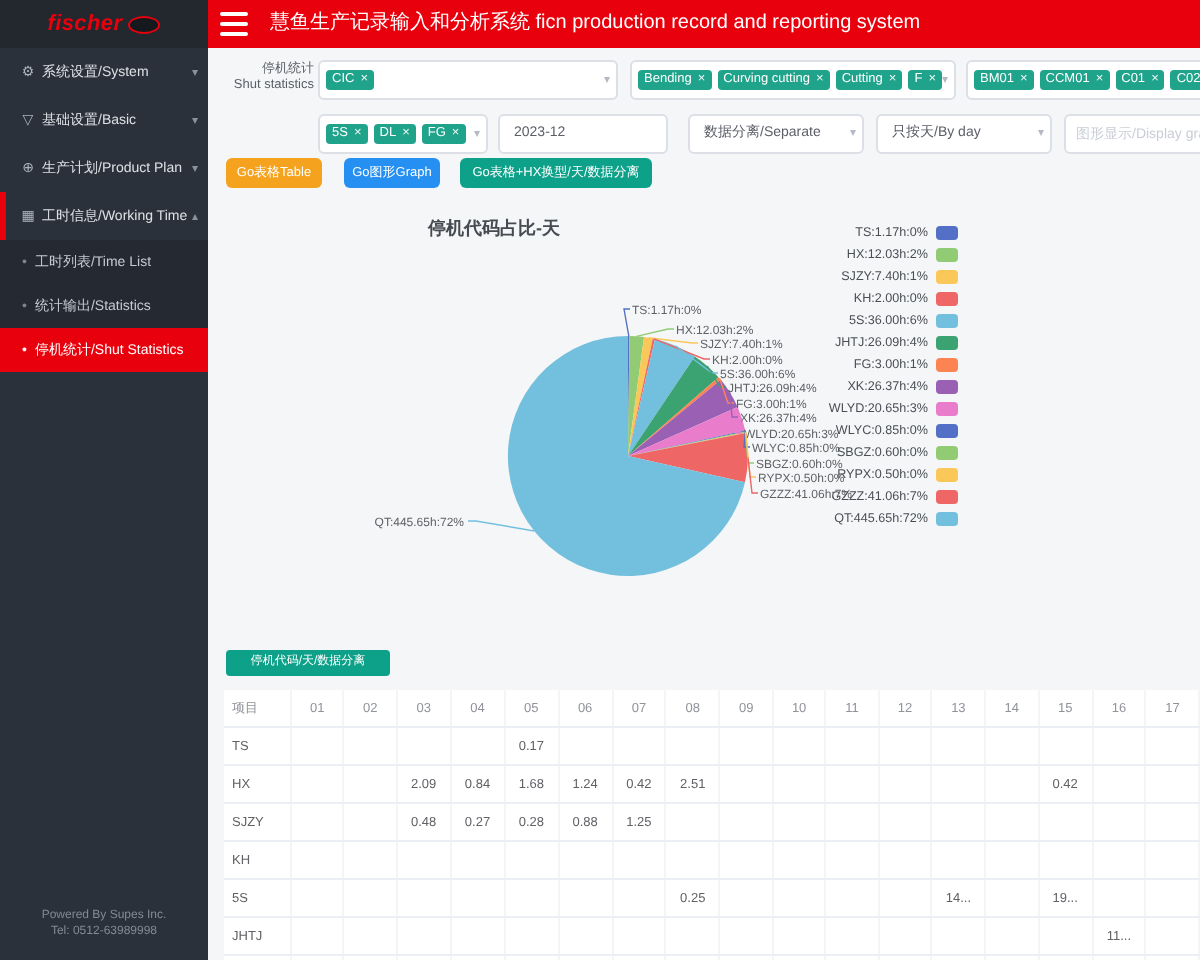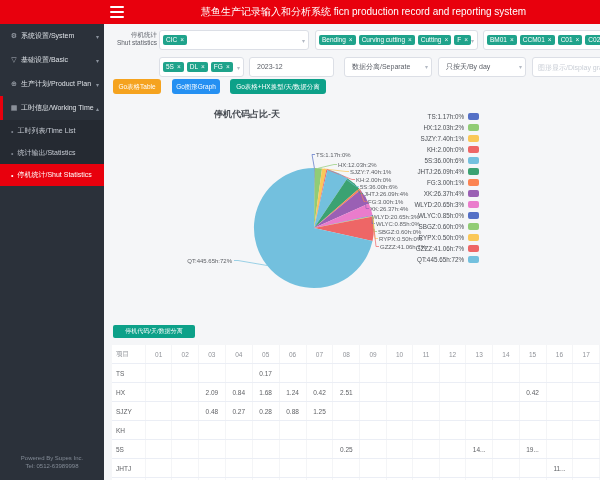--- a/index.html
+++ b/index.html
@@ -6,21 +6,21 @@
   body{width:600px;height:480px;overflow:hidden;font-family:"Liberation Sans","DejaVu Sans",sans-serif}
   .app{position:relative;width:600px;height:480px;background:#f5f6f8;overflow:hidden}
 
   
   .header{position:absolute;top:0;left:0;width:600px;height:24px;background:#e8000d}
   .logo-box{position:absolute;left:0;top:0;width:104px;height:24px;background:#23272e;display:flex;align-items:center;justify-content:center;gap:3px}
   .logo-text{color:#e8000d;font-weight:bold;font-style:italic;font-size:11px;letter-spacing:.2px}
   .fish{width:14px;height:7px;border:1px solid #e8000d;border-radius:50%;background:#15181c}
   .hamburger{position:absolute;left:110px;top:6px;width:14px;height:12px;display:flex;flex-direction:column;justify-content:space-between;cursor:pointer}
   .hamburger i{display:block;height:2px;background:#fff;border-radius:1px}
-  .header-title{position:absolute;left:135px;right:8px;top:0;height:24px;line-height:24px;color:#fff;font-size:10px;text-align:center;white-space:nowrap;overflow:hidden}
+  .header-title{position:absolute;left:135px;right:8px;top:0;height:24px;line-height:24px;color:#fff;font-size:10px;white-space:nowrap;overflow:hidden}
 
   
   .sidebar{position:absolute;left:0;top:24px;width:104px;height:456px;background:#2b313a}
   .nav-item{height:24px;display:flex;align-items:center;padding:0 5px 0 9px;color:#dde1e6;font-size:7px;cursor:pointer}
   .nav-item.active-parent{border-left:3px solid #e8000d;padding-left:6px}
   .nav-icon{width:10px;color:#aeb4bd;font-size:7px;margin-right:2px;text-align:center;flex:0 0 auto}
   .nav-label{flex:1;white-space:nowrap;overflow:hidden}
   .nav-caret{color:#8a919c;font-size:6px;flex:0 0 auto}
   .submenu{background:#252a32}
   .sub-item{height:22px;display:flex;align-items:center;padding-left:11px;color:#c6cbd3;font-size:7px;gap:4px;cursor:pointer}
@@ -65,20 +65,24 @@
   th,td{font-size:6.5px;height:18px;padding:0;border-bottom:1px solid #ebeef5;border-right:1px solid #f4f5f7;text-align:center;font-weight:normal;color:#606266;background:#fff;white-space:nowrap;overflow:hidden}
   th{color:#909399}
   .name-col{text-align:left;padding-left:4px}
 </style>
 </head>
 <body>
 
 <div class="app">
 
   <div class="header">
+    <div class="logo-box">
+      <span class="logo-text">fischer</span>
+      <span class="fish"></span>
+    </div>
     <div class="hamburger">
         <i></i>
         <i></i>
         <i></i>
       </div>
     <div class="header-title">慧鱼生产记录输入和分析系统 ficn production record and reporting system</div>
   </div>
 
   <div class="sidebar">
     <div class="nav-item">

